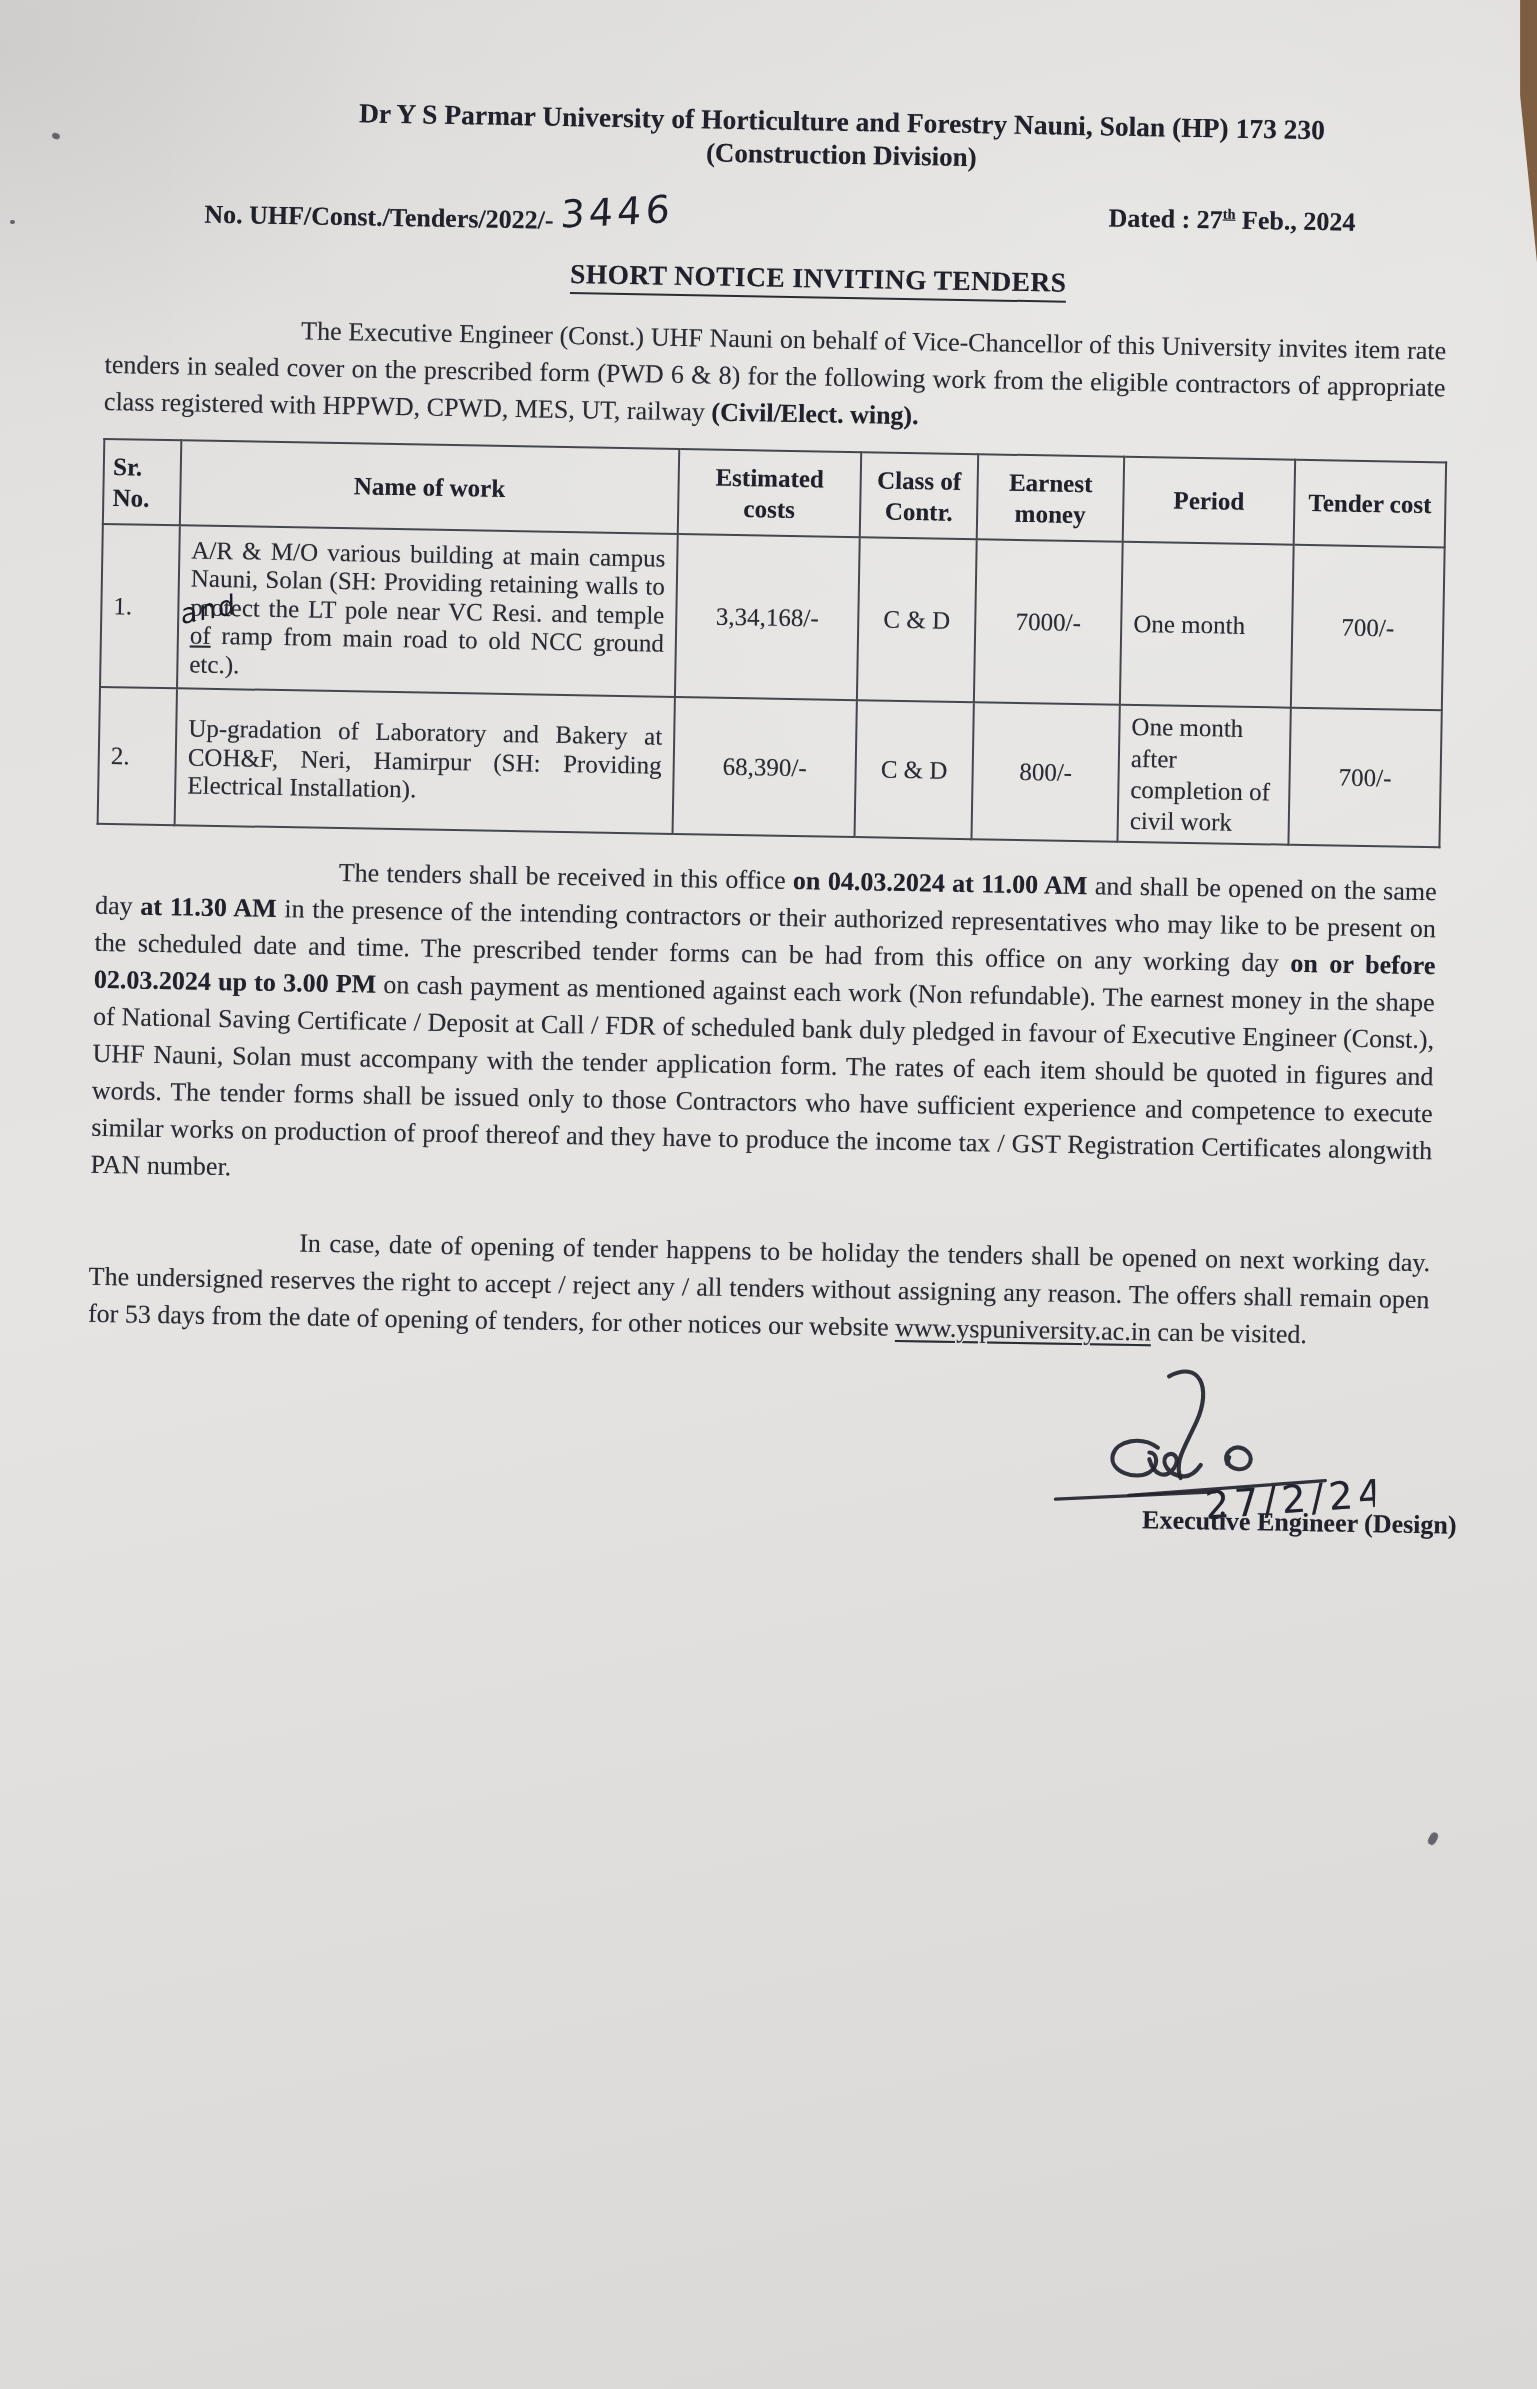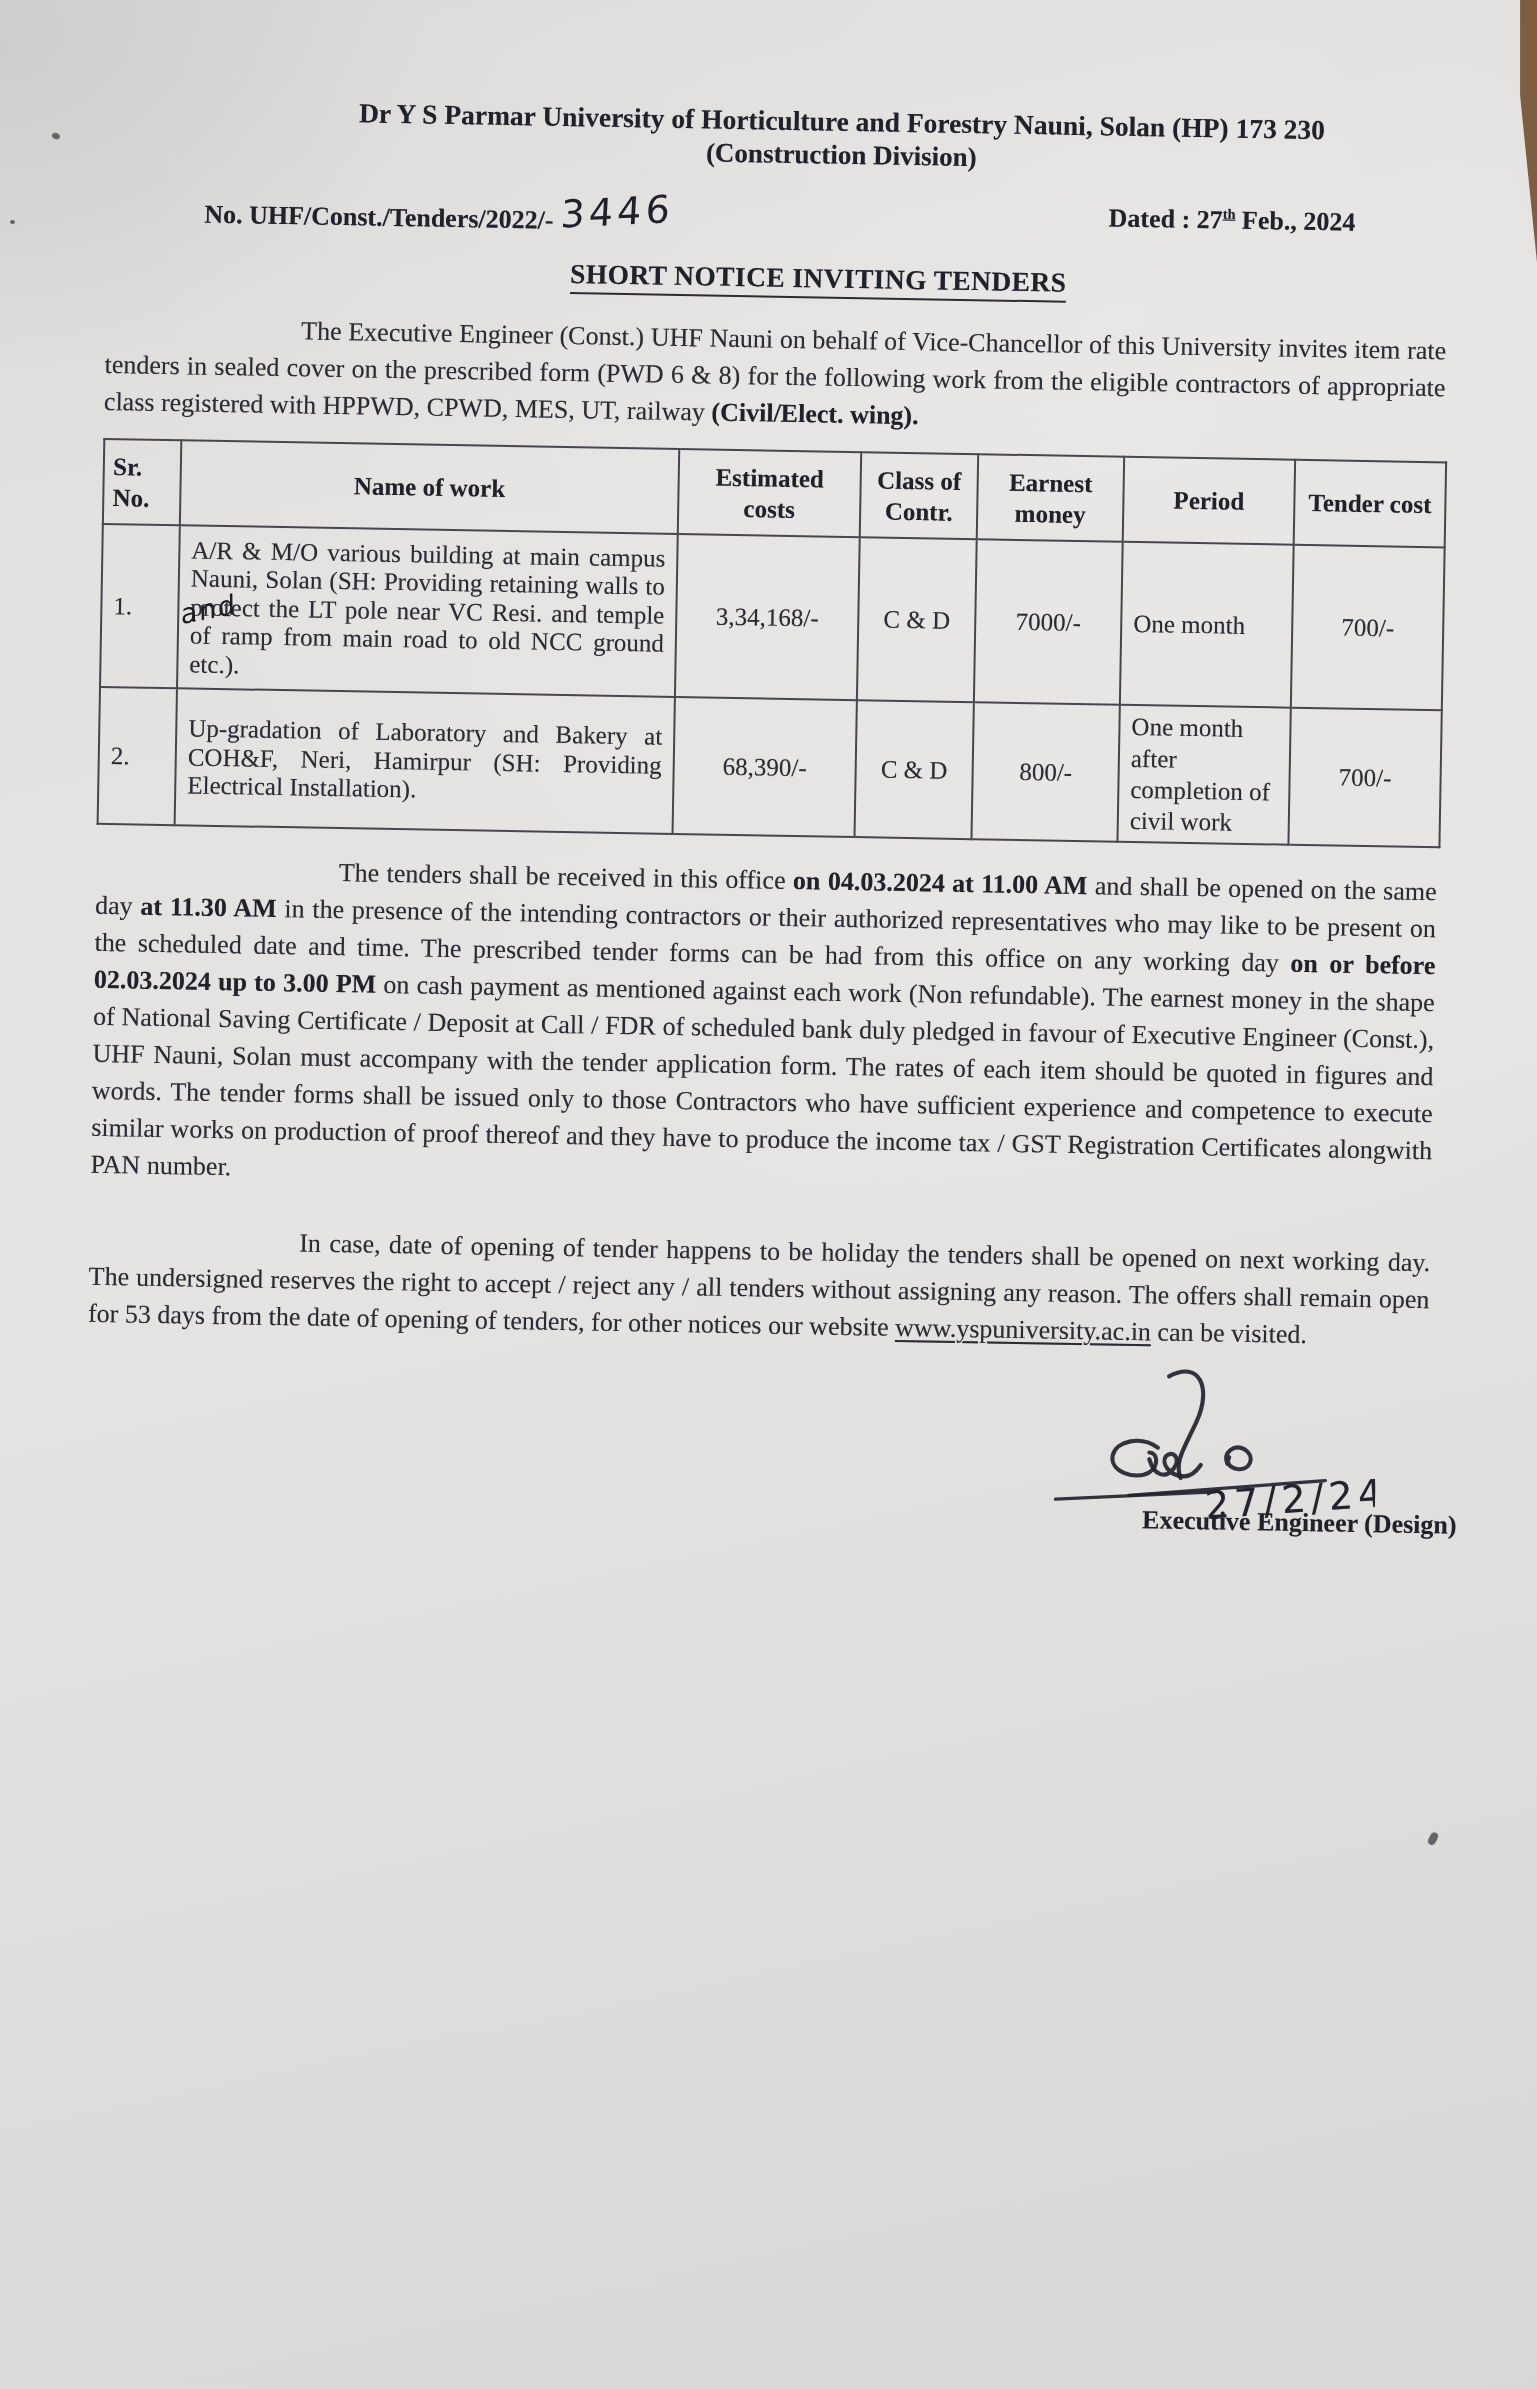--- a/index.html
+++ b/index.html
@@ -57,21 +57,21 @@
     border:2.1px solid #46464e;padding:5px 11px;vertical-align:middle;
   }
   table.tender th{font-weight:bold;color:#21212b;font-size:25px;line-height:1.25;text-align:center;height:73px;}
   table.tender th.h-sr{text-align:left;padding-left:8.3px;}
   td.c-sr{vertical-align:top;text-align:left;padding-left:15px;}
   td.c-name{vertical-align:top;text-align:justify;line-height:1.14;padding-top:6.7px;}
   td.c-cost,td.c-contr,td.c-earnest,td.c-tender{text-align:center;}
   td.c-period{text-align:left;line-height:1.25;}
   tr.row-1{height:163px;}
   tr.row-2{height:125px;}
-  .anchor{position:relative;display:inline-block;}
+  .anchor{position:relative;display:inline-block;text-decoration:underline;}
   .hand-note{
     position:absolute;left:-10px;top:-28px;
     font-family:"DejaVu Sans",sans-serif;font-size:27.5px;color:#1d1d28;
     transform:rotate(-12deg) skewX(-10deg);letter-spacing:1.7px;text-shadow:none;white-space:nowrap;
   }
   .sign-svg{position:absolute;left:957px;top:1341px;width:333px;height:183px;}
   .ink{fill:none;stroke:#23232f;stroke-width:5;stroke-linecap:round;opacity:.92;}
   .ink.thin{stroke-width:4;}
   .hand-date{
     font-family:"DejaVu Sans",sans-serif;font-size:46px;fill:#23232f;letter-spacing:6px;

